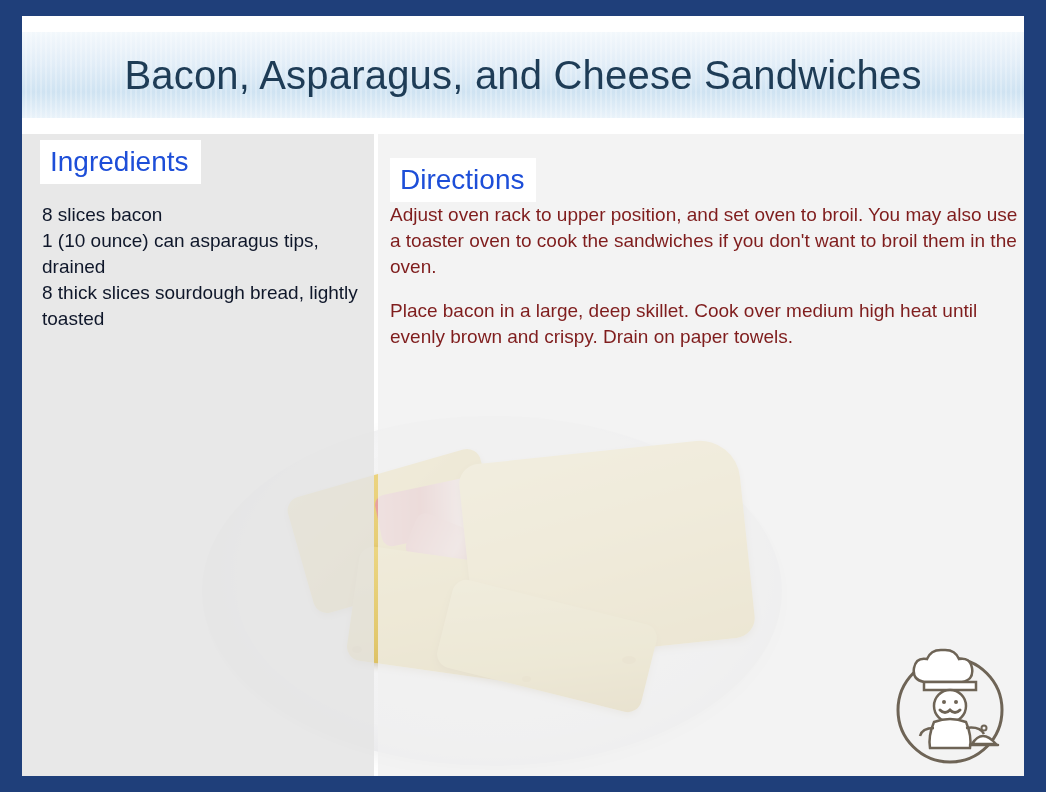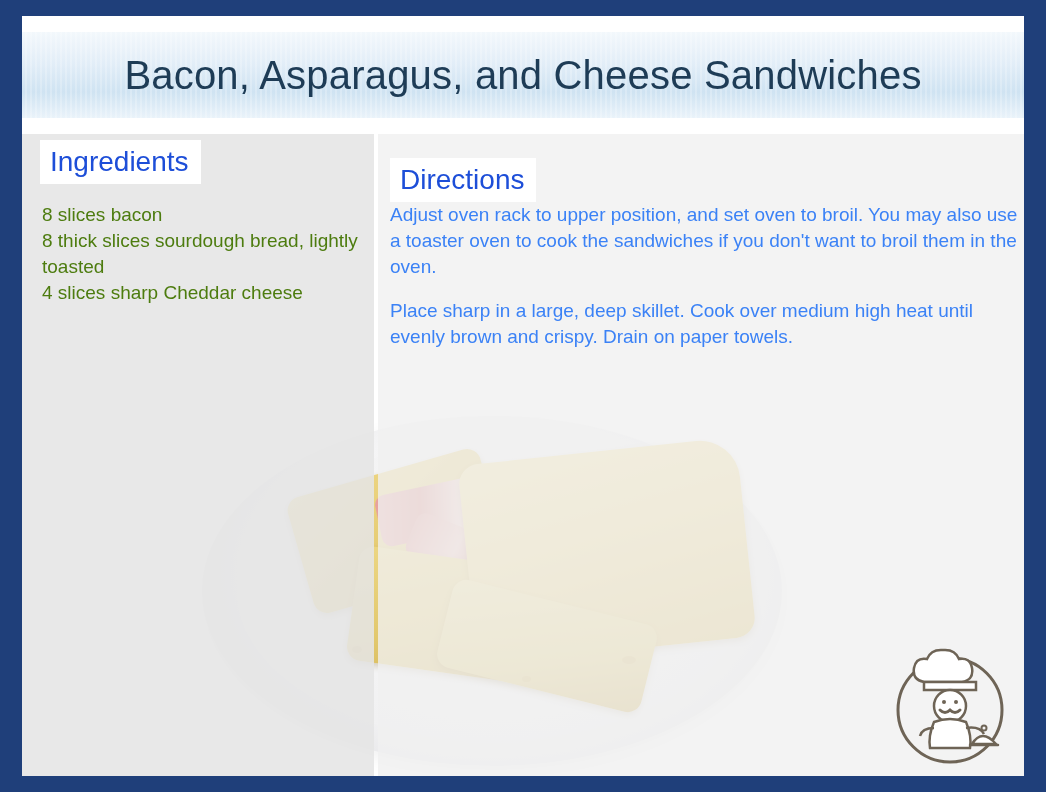--- a/index.html
+++ b/index.html
@@ -183,32 +183,32 @@
   .heading-ing { left: 18px; top: 6px; }
   .heading-dir { left: 12px; top: 24px; }
 
   .ing-list {
     position: absolute;
     left: 20px;
     top: 68px;
     width: 320px;
     font-size: 19px;
     line-height: 26px;
-    color: #4d7c0f;
+    color: #0f172a;
   }
   .ing-list div { white-space: normal; }
 
   .dir-body {
     position: absolute;
     left: 12px;
     top: 68px;
     width: 630px;
     font-size: 19px;
     line-height: 26px;
-    color: #3b82f6;
+    color: #7f1d1d;
   }
   .dir-body p {
     margin: 0 0 18px 0;
   }
 
   
   .chef-logo {
     position: absolute;
     right: 14px;
     bottom: 8px;
@@ -238,30 +238,30 @@
     </div>
 
     <div class="title-banner">
       <span class="title-text">Bacon, Asparagus, and Cheese Sandwiches</span>
     </div>
 
     <div class="col-ingredients">
       <div class="heading-tab heading-ing">Ingredients</div>
       <div class="ing-list">
         <div>8 slices bacon</div>
+        <div>1 (10 ounce) can asparagus tips, drained</div>
         <div>8 thick slices sourdough bread, lightly toasted</div>
-        <div>4 slices sharp Cheddar cheese</div>
       </div>
     </div>
 
     <div class="col-directions">
       <div class="heading-tab heading-dir">Directions</div>
       <div class="dir-body">
         <p>Adjust oven rack to upper position, and set oven to broil. You may also use a toaster oven to cook the sandwiches if you don't want to broil them in the oven.</p>
-        <p>Place sharp in a large, deep skillet. Cook over medium high heat until evenly brown and crispy. Drain on paper towels.</p>
+        <p>Place bacon in a large, deep skillet. Cook over medium high heat until evenly brown and crispy. Drain on paper towels.</p>
       </div>
     </div>
 
     <svg class="chef-logo" viewBox="0 0 120 120">
       <circle cx="60" cy="62" r="52" fill="none" stroke="#6e6456" stroke-width="3"></circle>
 
       <path d="M34 34 q-12 -2 -10 -14 q2 -11 13 -9 q4 -10 16 -9 q12 -1 16 9 q11 -2 13 9 q2 12 -10 14 z" fill="#ffffff" stroke="#6e6456" stroke-width="2.5"></path>
       <path d="M34 34 h52 v8 h-52 z" fill="#ffffff" stroke="#6e6456" stroke-width="2.5"></path>
 
       <circle cx="60" cy="58" r="16" fill="#ffffff" stroke="#6e6456" stroke-width="2.5"></circle>

